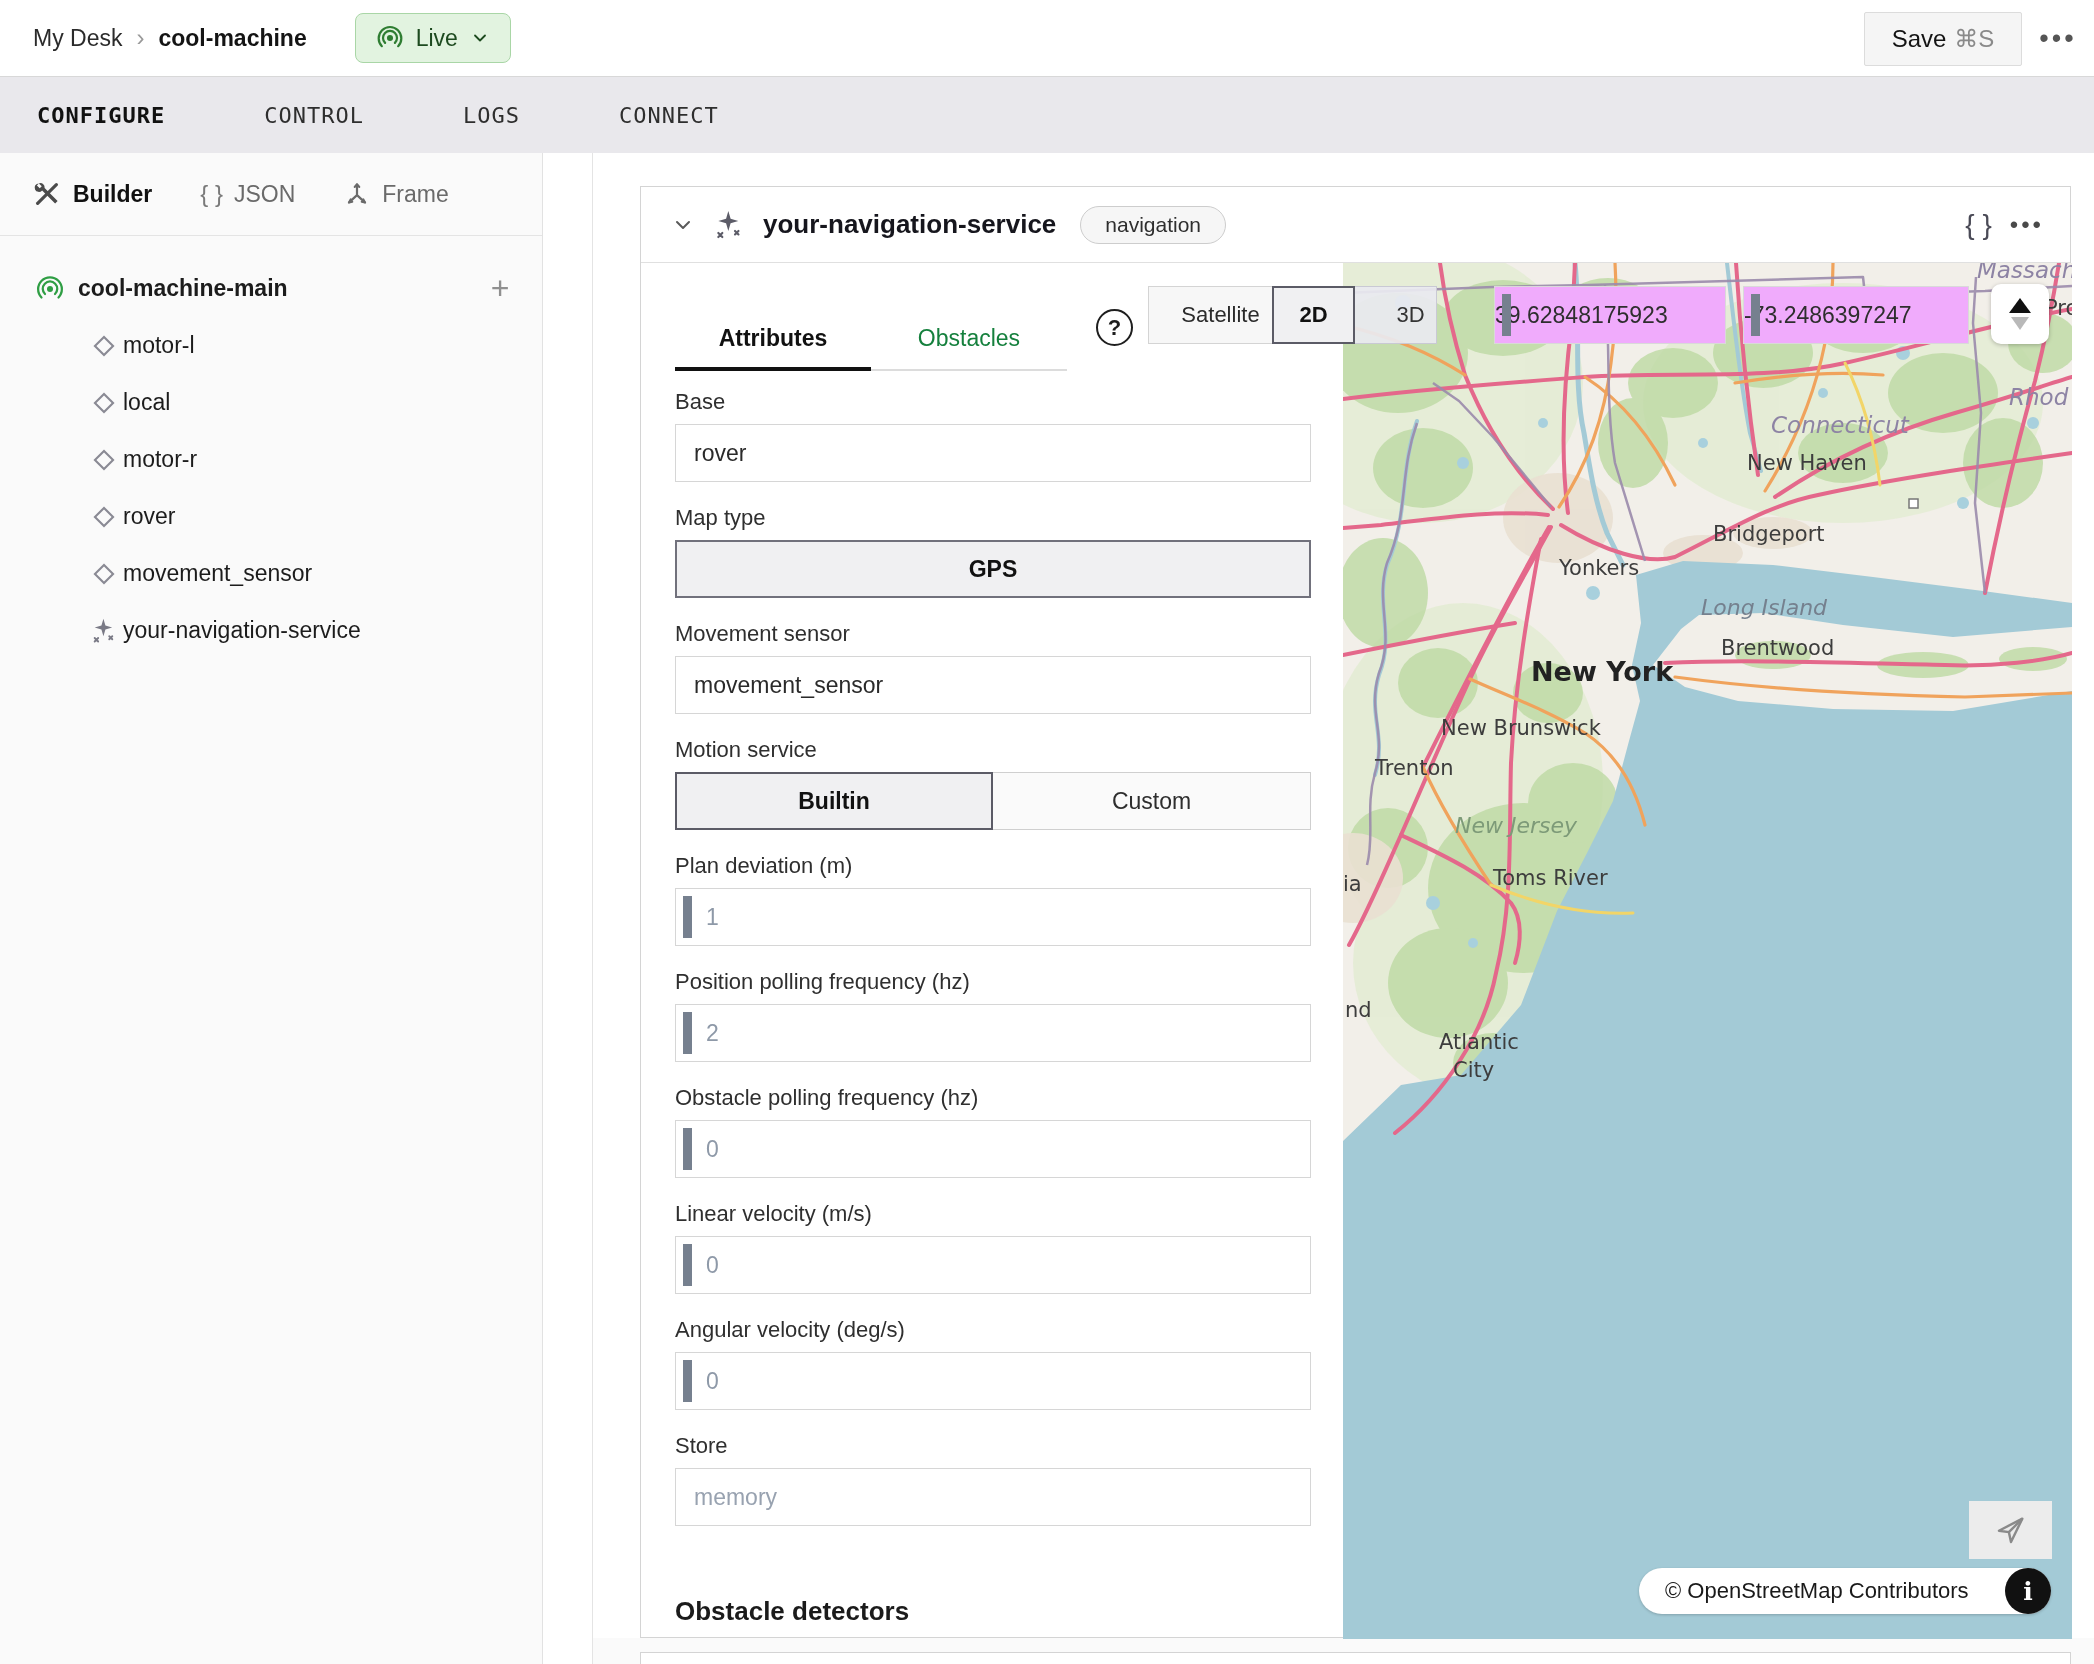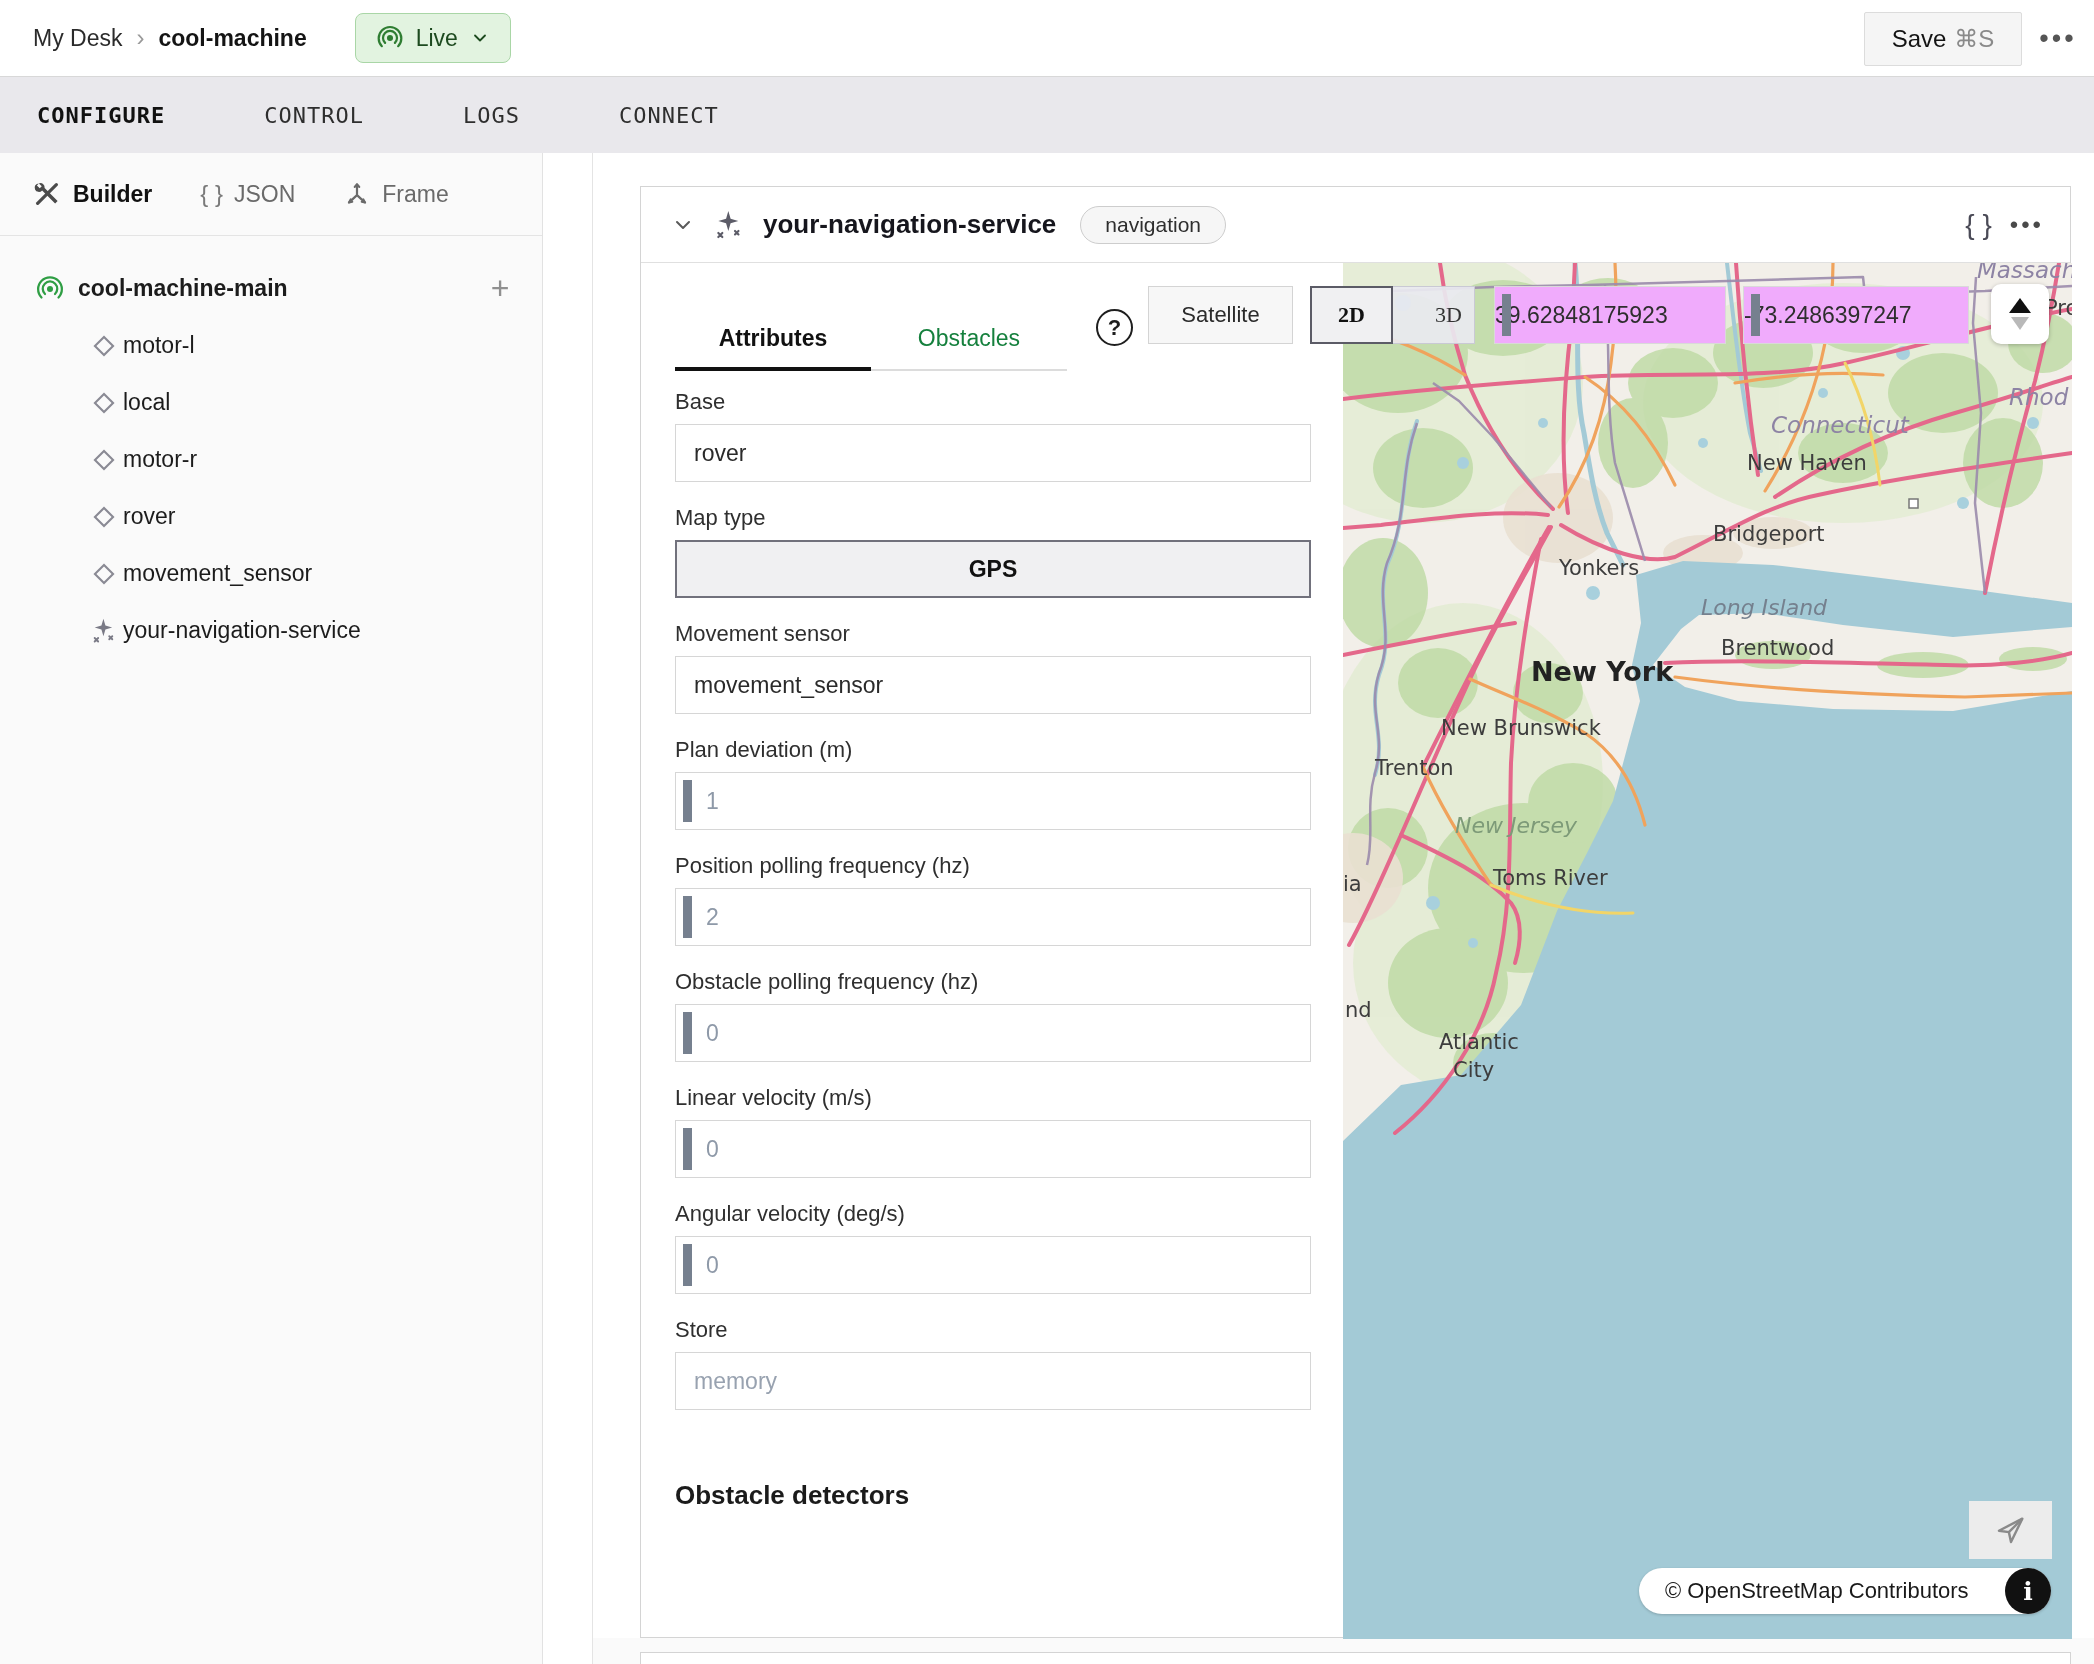--- a/index.html
+++ b/index.html
@@ -53,21 +53,21 @@
   
   .attr-tabs { position:absolute; left:34px; top:120px; width:392px; height:64px; display:flex; border-bottom:2px solid #dcdcdc; }
   .attr-tab { flex:1; display:flex; align-items:center; justify-content:center; font-size:23px; color:#15803d; cursor:pointer; position:relative; }
   .attr-tab.active { font-weight:700; color:#111; }
   .attr-tab.active::after { content:""; position:absolute; left:0; right:0; bottom:-2px; height:4px; background:#111; }
   .help-btn { position:absolute; left:455px; top:122px; width:37px; height:37px; border-radius:50%; border:2.5px solid #1e1e1e; background:#fff; font-size:22px; font-weight:700; color:#1e1e1e; display:flex; align-items:center; justify-content:center; cursor:pointer; }
 
   
   .ov { position:absolute; top:99px; height:58px; font-size:22px; }
   .satellite-btn { left:507px; width:145px; background:#f7f7f7; border:1.5px solid #d4d4d4; color:#2b2b2b; cursor:pointer; }
-  .seg-2d3d { left:669px; width:166px; display:flex;font-family:Liberation Serif, serif; }
+  .seg-2d3d { left:631px; width:166px; display:flex; }
   .seg-btn { width:83px; height:58px; display:flex; align-items:center; justify-content:center; cursor:pointer; font-size:22px; }
   .seg-btn.on { background:#f0f0f2; border:2px solid #5b5b66; font-weight:700; color:#111; z-index:2; }
   .seg-btn.off { background:rgba(233,233,240,0.92); border:1.5px solid #c9c9d4; color:#333; margin-left:-1px;padding-left:30px; }
   .coord-field { background:#f0abfc; border:1px solid #d9d9d9; color:#2e2e2e; display:flex; align-items:center; overflow:hidden; white-space:nowrap; position:absolute; font-size:23px; }
   .coord-lat { left:853px; width:232px; }
   .coord-lng { left:1102px; width:226px; }
   .coord-field::before, .num-input::before { content:""; position:absolute; left:7px; top:7px; bottom:7px; width:9px; background:#76808f; }
   .stepper { position:absolute; left:1350px; top:97px; width:58px; height:60px; background:#fff; border-radius:10px; box-shadow:0 1px 4px rgba(0,0,0,.25); display:flex; flex-direction:column; align-items:center; justify-content:center; gap:4px; cursor:pointer; }
   .tri-up { width:0; height:0; border-left:11px solid transparent; border-right:11px solid transparent; border-bottom:15px solid #111; }
   .tri-down { width:0; height:0; border-left:9px solid transparent; border-right:9px solid transparent; border-top:13px solid #b9b9b9; }
@@ -409,20 +409,27 @@
       <div class="field">
         <div class="fld">Map type</div>
         <button class="gps-btn">GPS</button>
       </div>
 
       <div class="field">
         <div class="fld">Movement sensor</div>
         <div class="inp">movement_sensor</div>
       </div>
 
+      <div class="field">
+        <div class="fld">Motion service</div>
+        <div class="seg2">
+          <span class="seg2-btn on">Builtin</span>
+          <span class="seg2-btn off">Custom</span>
+        </div>
+      </div>
 
       <div class="field">
         <div class="fld">Plan deviation (m)</div>
         <div class="inp num-input">1</div>
       </div>
 
       <div class="field">
         <div class="fld">Position polling frequency (hz)</div>
         <div class="inp num-input">2</div>
       </div>

